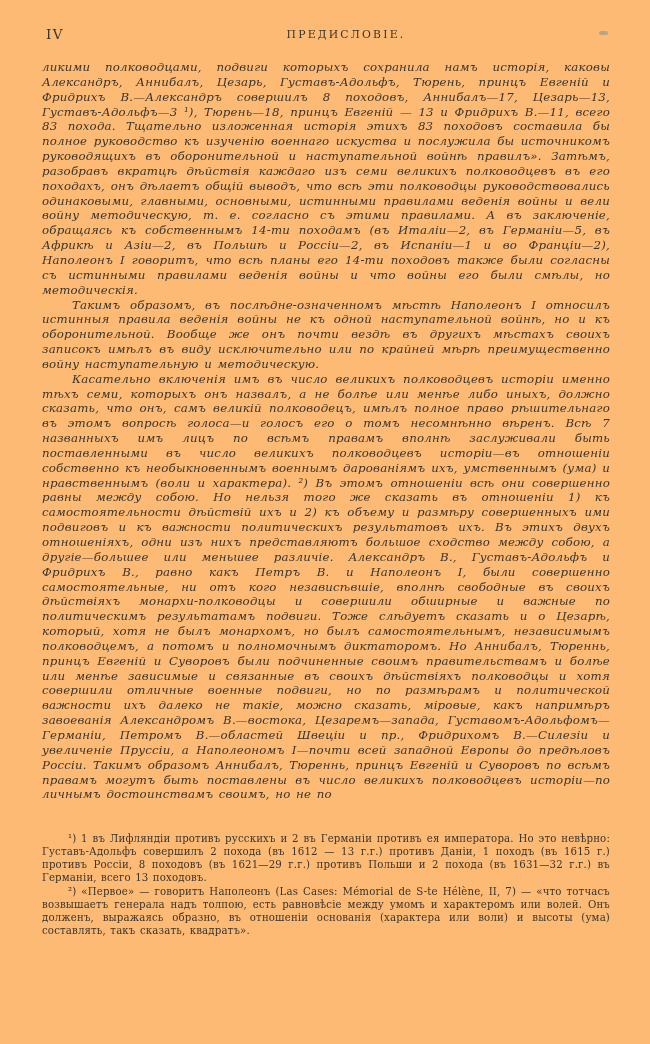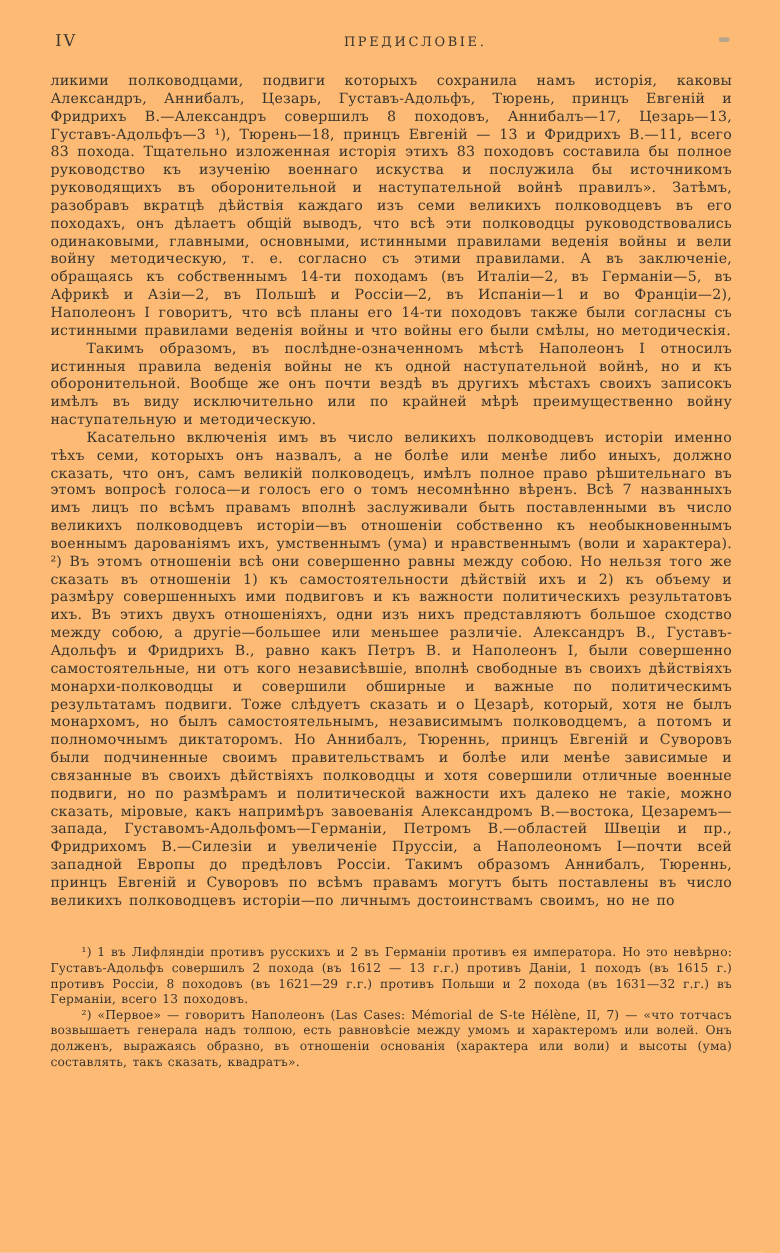--- a/index.html
+++ b/index.html
@@ -43,20 +43,21 @@
     border-radius: 2px;
     opacity: .8;
   }
   .bodytext p {
     margin: 0;
     font-size: 11.8px;
     line-height: 14.85px;
     text-align: justify;
     word-spacing: 1.6px;
     letter-spacing: 0.2px;
+    font-style: italic;
   }
   .bodytext p.indent { text-indent: 30px; }
   .footnotes {
     margin-top: 30px;
   }
   .footnotes p {
     margin: 0;
     font-size: 10.2px;
     line-height: 13.1px;
     text-align: justify;

